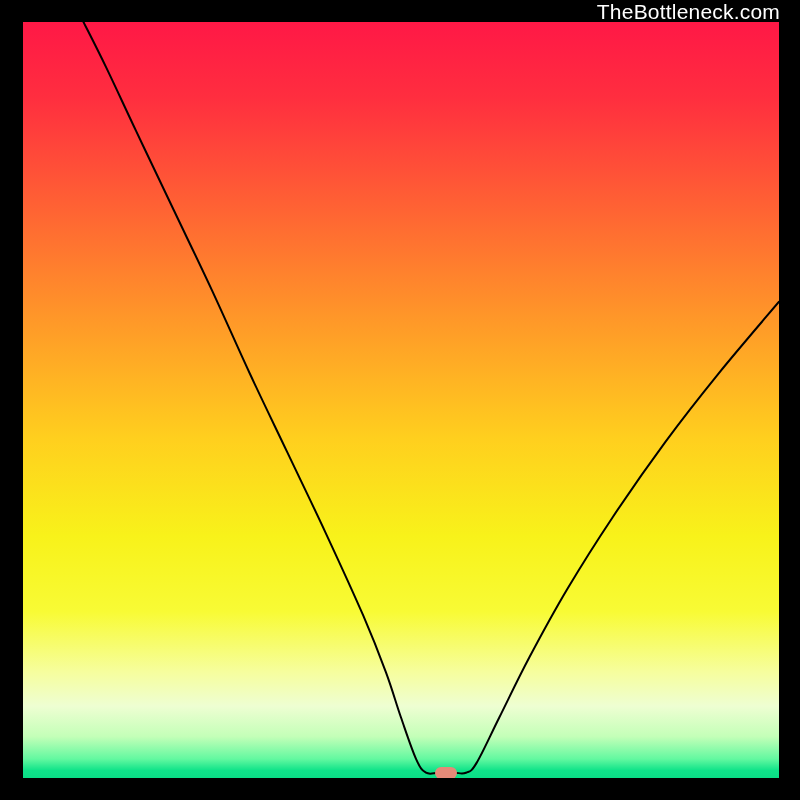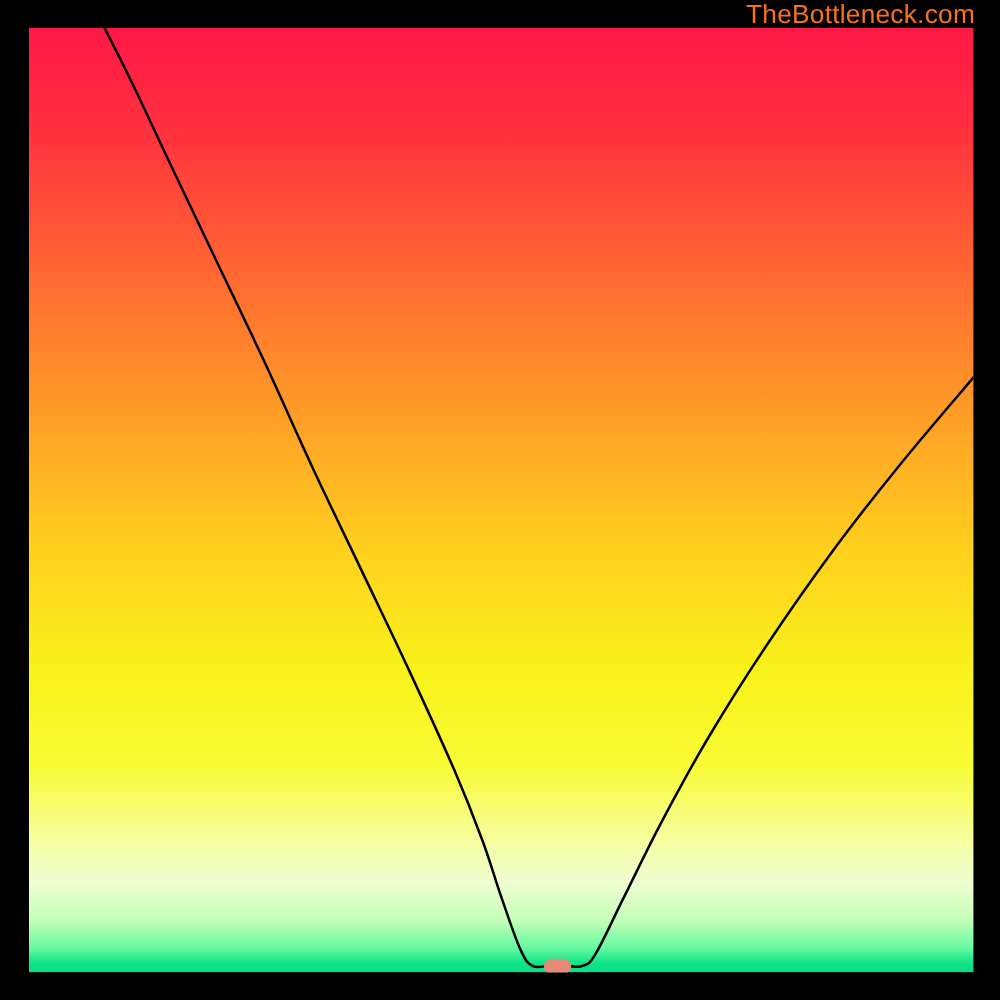--- a/index.html
+++ b/index.html
@@ -47,21 +47,21 @@
     height: 12px;
     border-radius: 6px;
     transform: translate(-50%, -50%);
   }
   .watermark {
     position: absolute;
     top: 0px;
     right: 20px;
     font-family: Arial, Helvetica, sans-serif;
     font-size: 21px;
-    color: #f97316;
+    color: #ffffff;
     letter-spacing: 0.2px;
   }
 </style>
 </head>
 <body>
 
 <div class="frame">
 
   <div class="watermark">TheBottleneck.com</div>
 

